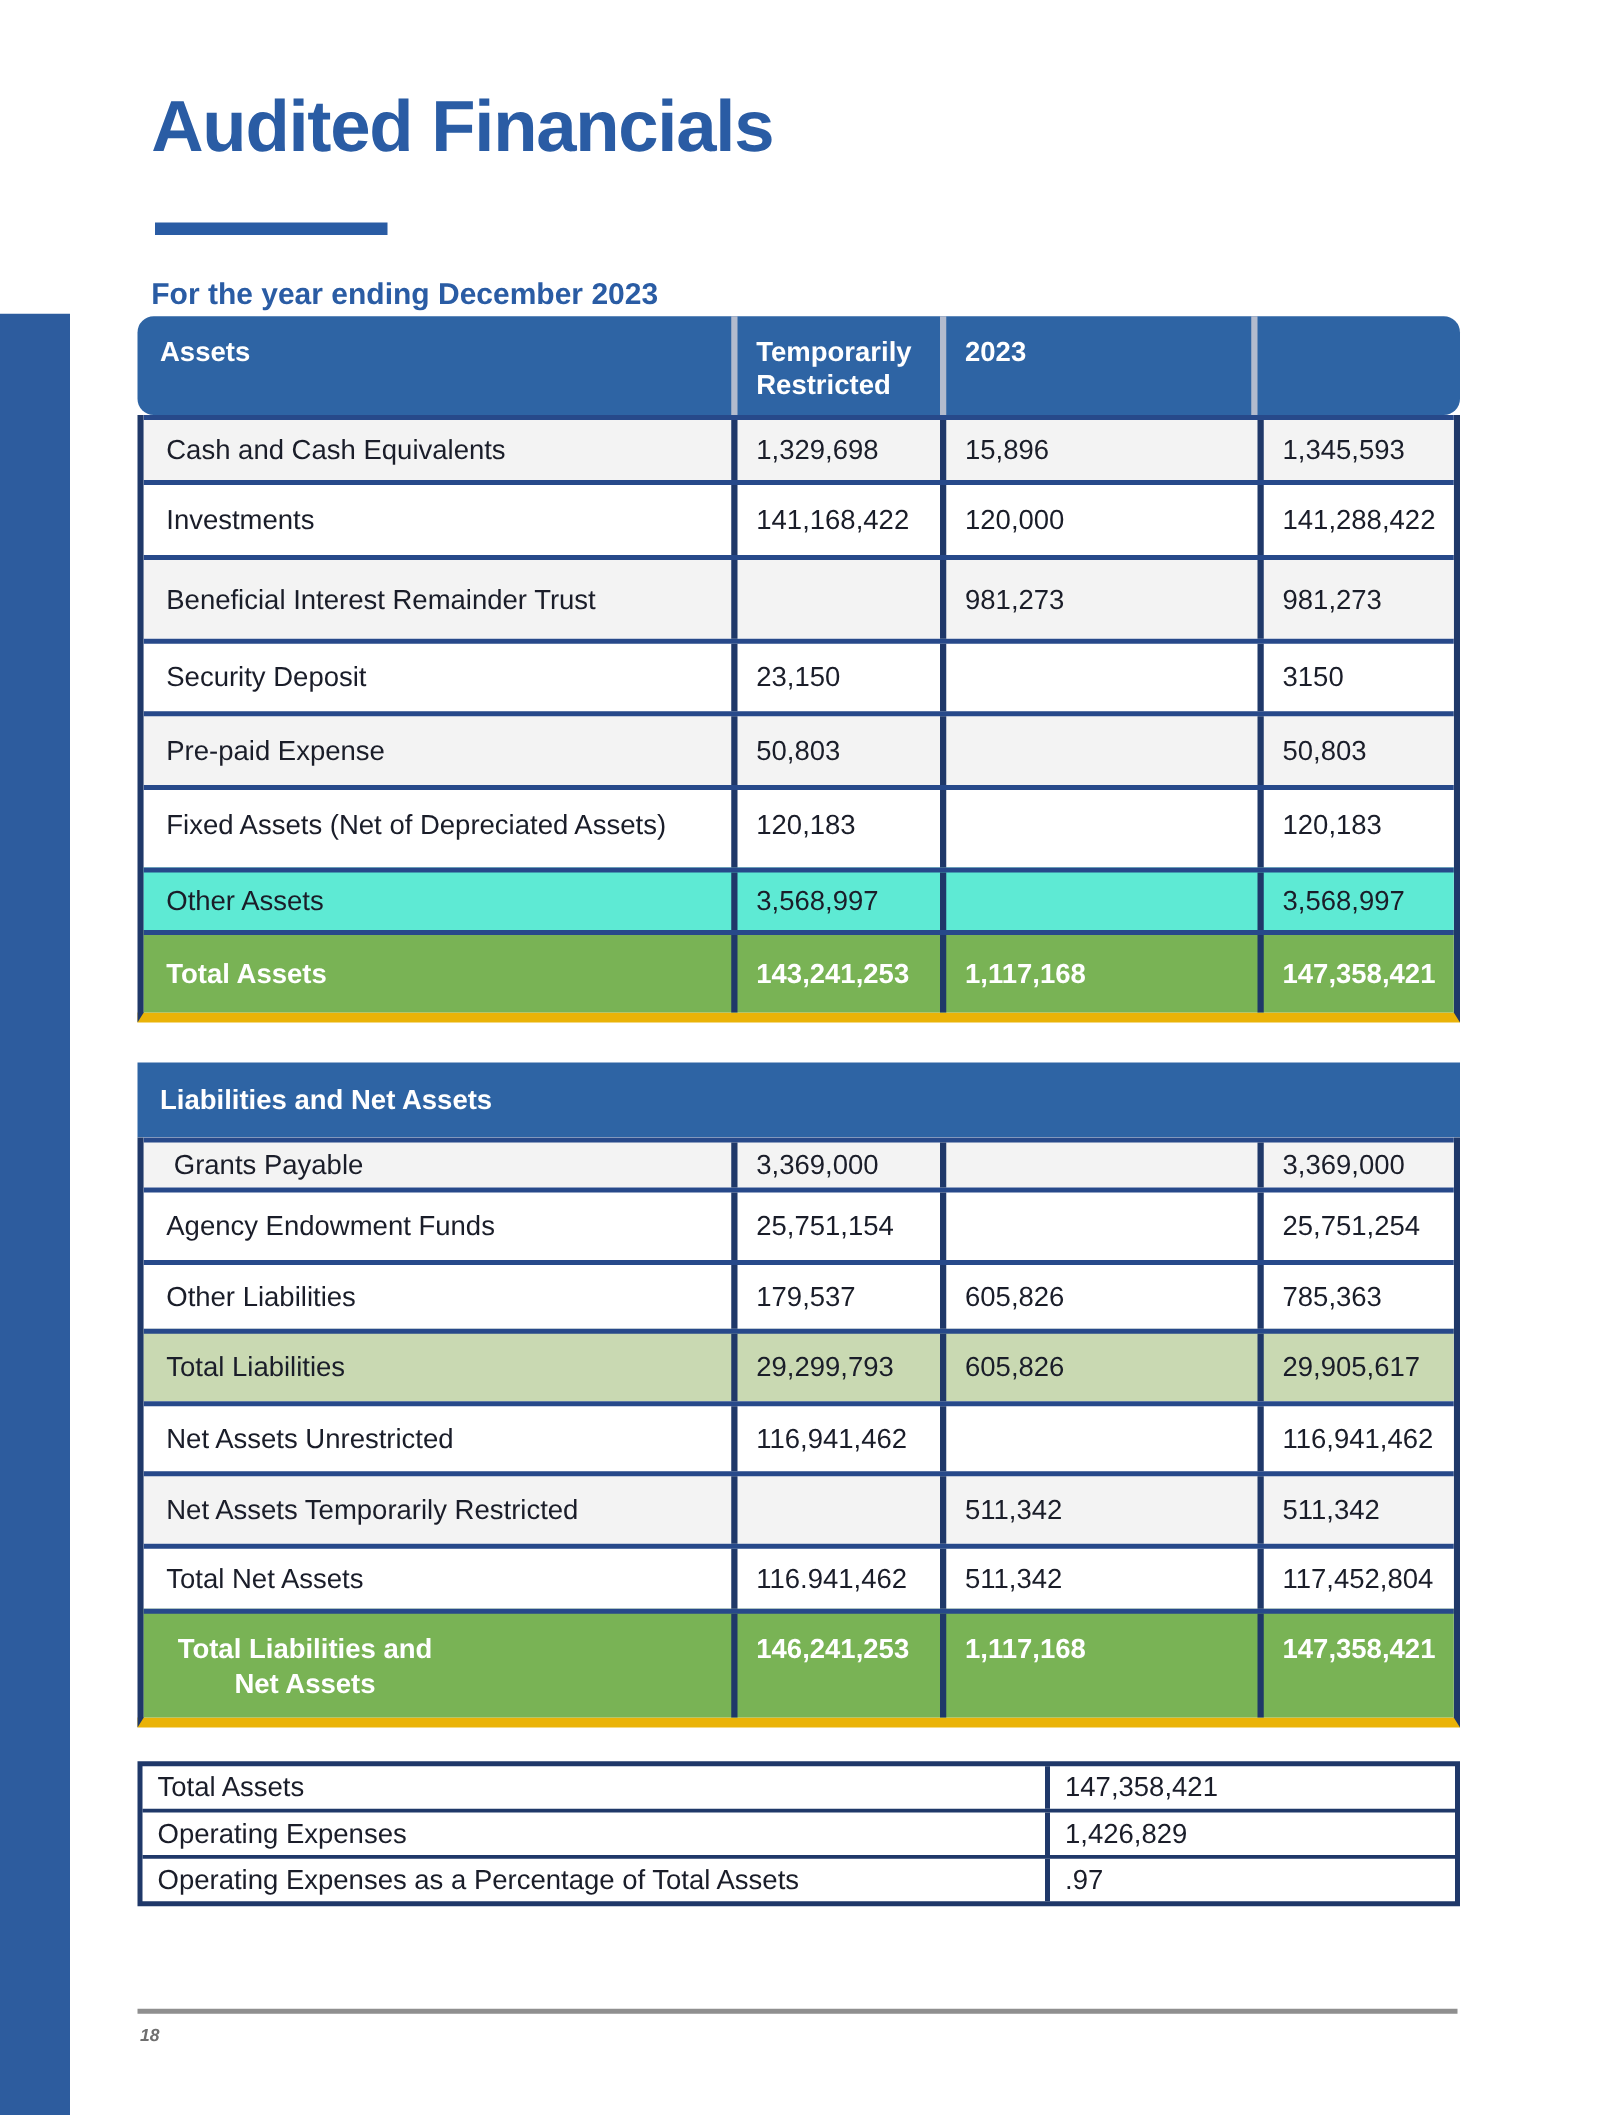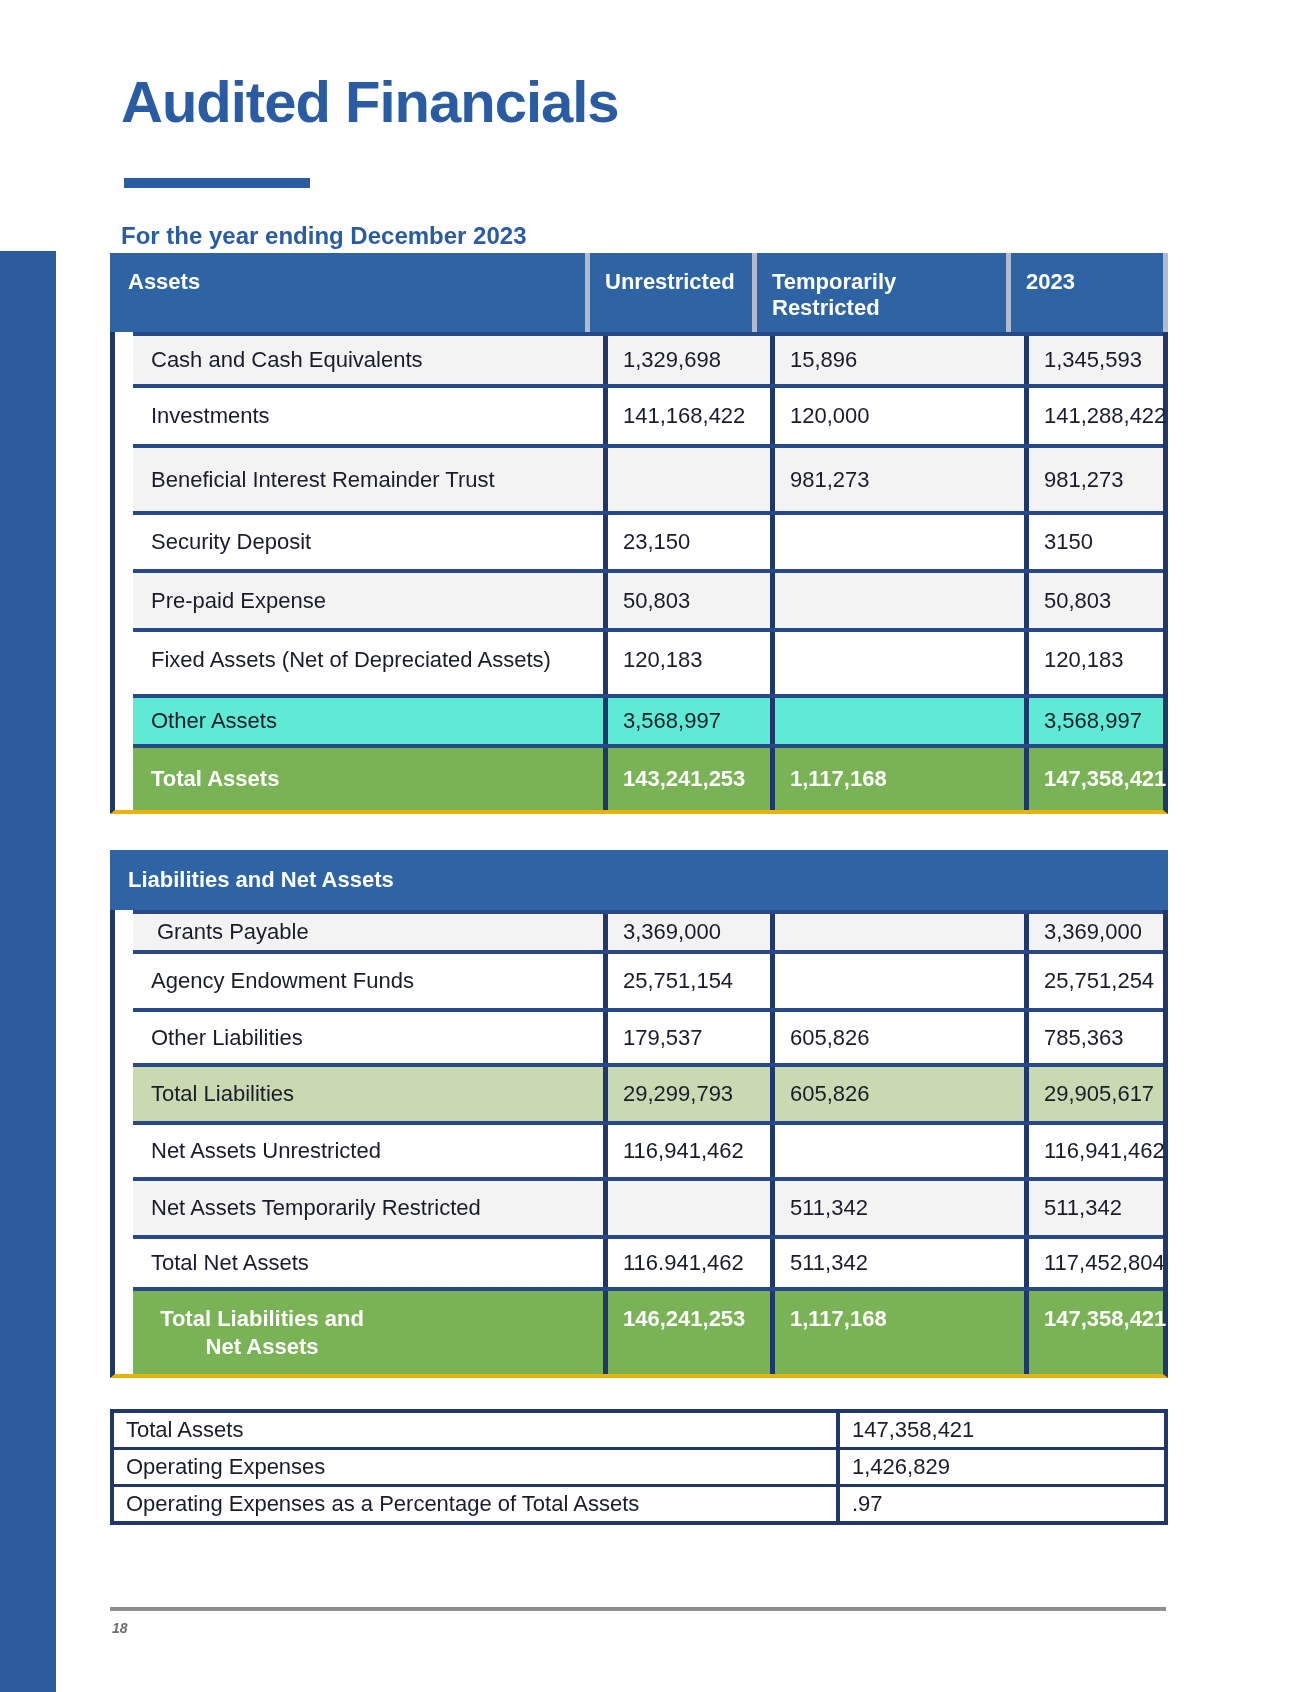--- a/index.html
+++ b/index.html
@@ -27,32 +27,31 @@
     position:absolute;left:121px;top:222px;
     font-size:24px;font-weight:700;color:#2a5ca4;
   }
 
   
   .tbl{position:absolute;left:110px;width:1058px;box-sizing:border-box;}
   .thead{display:grid;background:#2e64a4;color:#ffffff;font-weight:700;font-size:22px;box-sizing:border-box;}
   .thead .hcell{display:flex;align-items:flex-start;padding-top:16px;box-sizing:border-box;}
   .tbody{
     box-sizing:border-box;
-    border-left:5px solid #1f3869;border-right:5px solid #1f3869;border-bottom:4px solid #eab308;
+    border-left:5px solid #1f3869;border-right:5px solid #1f3869;border-bottom:8px solid #eab308;
     background:#fff;
-    padding-left:18px;
   }
   .row{display:grid;box-sizing:border-box;border-top:4px solid #27498a;}
   .cell{display:flex;align-items:center;box-sizing:border-box;font-size:22px;color:#1a1d29;line-height:1.25;}
   .cell.c1{padding-left:18px;padding-right:10px;}
   .cell.c2,.cell.c3,.cell.c4{border-left:5px solid #1f3869;padding-left:15px;padding-right:6px;}
 
   
   .assets{top:253px;}
-  .assets .thead{grid-template-columns:475px 167px 254px 162px;height:79px;}
+  .assets .thead{grid-template-columns:475px 167px 254px 162px;height:79px;border-radius:13px;}
   .assets .thead .hcell.h1{padding-left:18px;}
   .assets .thead .hcell.h2,.assets .thead .hcell.h3,.assets .thead .hcell.h4{border-left:5px solid #b3bbcd;padding-left:15px;}
   .assets .thead .hcell.h4{border-right:5px solid #b3bbcd;}
   .assets .row{grid-template-columns:470px 167px 254px 157px;}
   .assets .row:nth-child(1){height:52px;background:#f3f3f3;}
   .assets .row:nth-child(2){height:60px;background:#ffffff;}
   .assets .row:nth-child(3){height:67px;background:#f3f3f3;}
   .assets .row:nth-child(4){height:58px;background:#ffffff;}
   .assets .row:nth-child(5){height:59px;background:#f3f3f3;}
   .assets .row:nth-child(6){height:66px;background:#ffffff;}
@@ -100,21 +99,20 @@
 
   <div class="sidebar"></div>
 
   <div class="title">Audited Financials</div>
   <div class="title-bar"></div>
   <div class="subtitle">For the year ending December 2023</div>
 
   <div class="tbl assets">
     <div class="thead">
       <div class="hcell h1">Assets</div>
-      <div class="hcell h2">Unrestricted</div>
       <div class="hcell h3">Temporarily Restricted</div>
       <div class="hcell h4">2023</div>
     </div>
     <div class="tbody">
         <div class="row">
           <div class="cell c1">Cash and Cash Equivalents</div>
           <div class="cell c2">1,329,698</div>
           <div class="cell c3">15,896</div>
           <div class="cell c4">1,345,593</div>
         </div>

